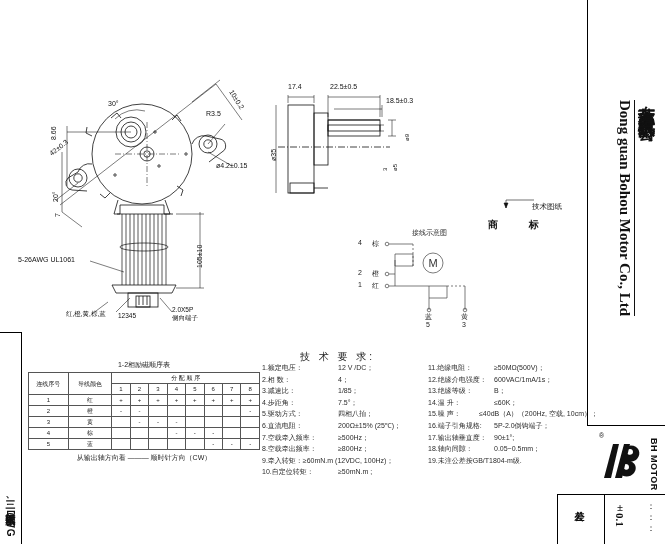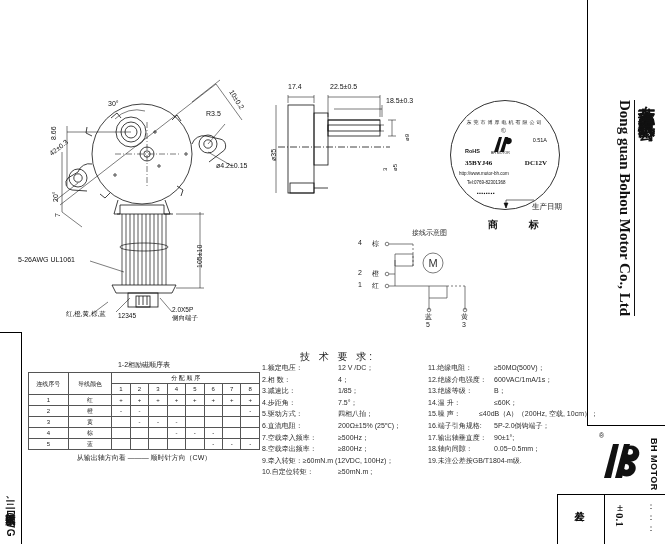--- a/index.html
+++ b/index.html
@@ -259,43 +259,28 @@
     </svg>
     <div class="dl" style="left:18px;top:8px;">17.4</div>
     <div class="dl" style="left:60px;top:8px;">22.5±0.5</div>
     <div class="dl" style="left:116px;top:22px;">18.5±0.3</div>
     <div class="dl" style="left:0px;top:86px;transform:rotate(-90deg);transform-origin:0 0;">ø35</div>
     <div class="dl" style="left:134px;top:66px;transform:rotate(-90deg);transform-origin:0 0;font-size:6px;">ø9</div>
     <div class="dl" style="left:112px;top:96px;transform:rotate(-90deg);transform-origin:0 0;font-size:6px;">3</div>
     <div class="dl" style="left:122px;top:96px;transform:rotate(-90deg);transform-origin:0 0;font-size:6px;">ø5</div>
   </div>
 
-  <div class="abs" id="nameplate">
-    <div class="np-arc" style="left:14px;top:18px;width:80px;text-align:center;letter-spacing:2px;">东莞市博厚电机有限公司</div>
-    <div id="np-ce">Ⓔ</div>
-    <svg id="np-logo" viewBox="0 0 24 20">
-      <path d="M3 18 L8 3 L11 3 L7 18 Z M9 18 L14 3 L17 3 L13 18 Z M16 4 C20 3 22 6 20 9 C18 11 15 10 14 9" fill="#111"></path>
-    </svg>
-    <div id="np-logo-cap">BH MOTOR</div>
-    <div id="np-rohs">RoHS</div>
-    <div id="np-amp">0.51A</div>
-    <div id="np-model">35BYJ46</div>
-    <div id="np-volt">DC12V</div>
-    <div id="np-url">http://www.motor-bh.com</div>
-    <div id="np-tel">Tel:0769-82301368</div>
-    <div id="np-date">▪▪▪▪▪▪▪▪</div>
-  </div>
   <svg class="abs" style="left:500px;top:186px;" width="60" height="24">
     <g stroke="#111" stroke-width="0.6" fill="none">
       <line x1="6" y1="22" x2="6" y2="14"></line>
         <line x1="6" y1="14" x2="34" y2="14"></line>
       <path d="M6 22 l-2 -5 h4 z" fill="#111"></path>
     </g>
   </svg>
-  <div class="abs" id="date-callout">生产日期</div>
+  <div class="abs" id="date-callout">技术图纸</div>
   <div class="abs" id="brand-label">商      标</div>
 
   <div class="abs" id="wire-title">接线示意图</div>
   <div class="abs" style="left:355px;top:236px;width:160px;height:90px;">
     <svg width="160" height="90" viewBox="0 0 160 90">
       <g stroke="#444" fill="none" stroke-width="0.7">
         <circle cx="78" cy="27" r="10"></circle>
 
         <circle cx="32" cy="8" r="1.8"></circle>
         <circle cx="32" cy="38" r="1.8"></circle>

